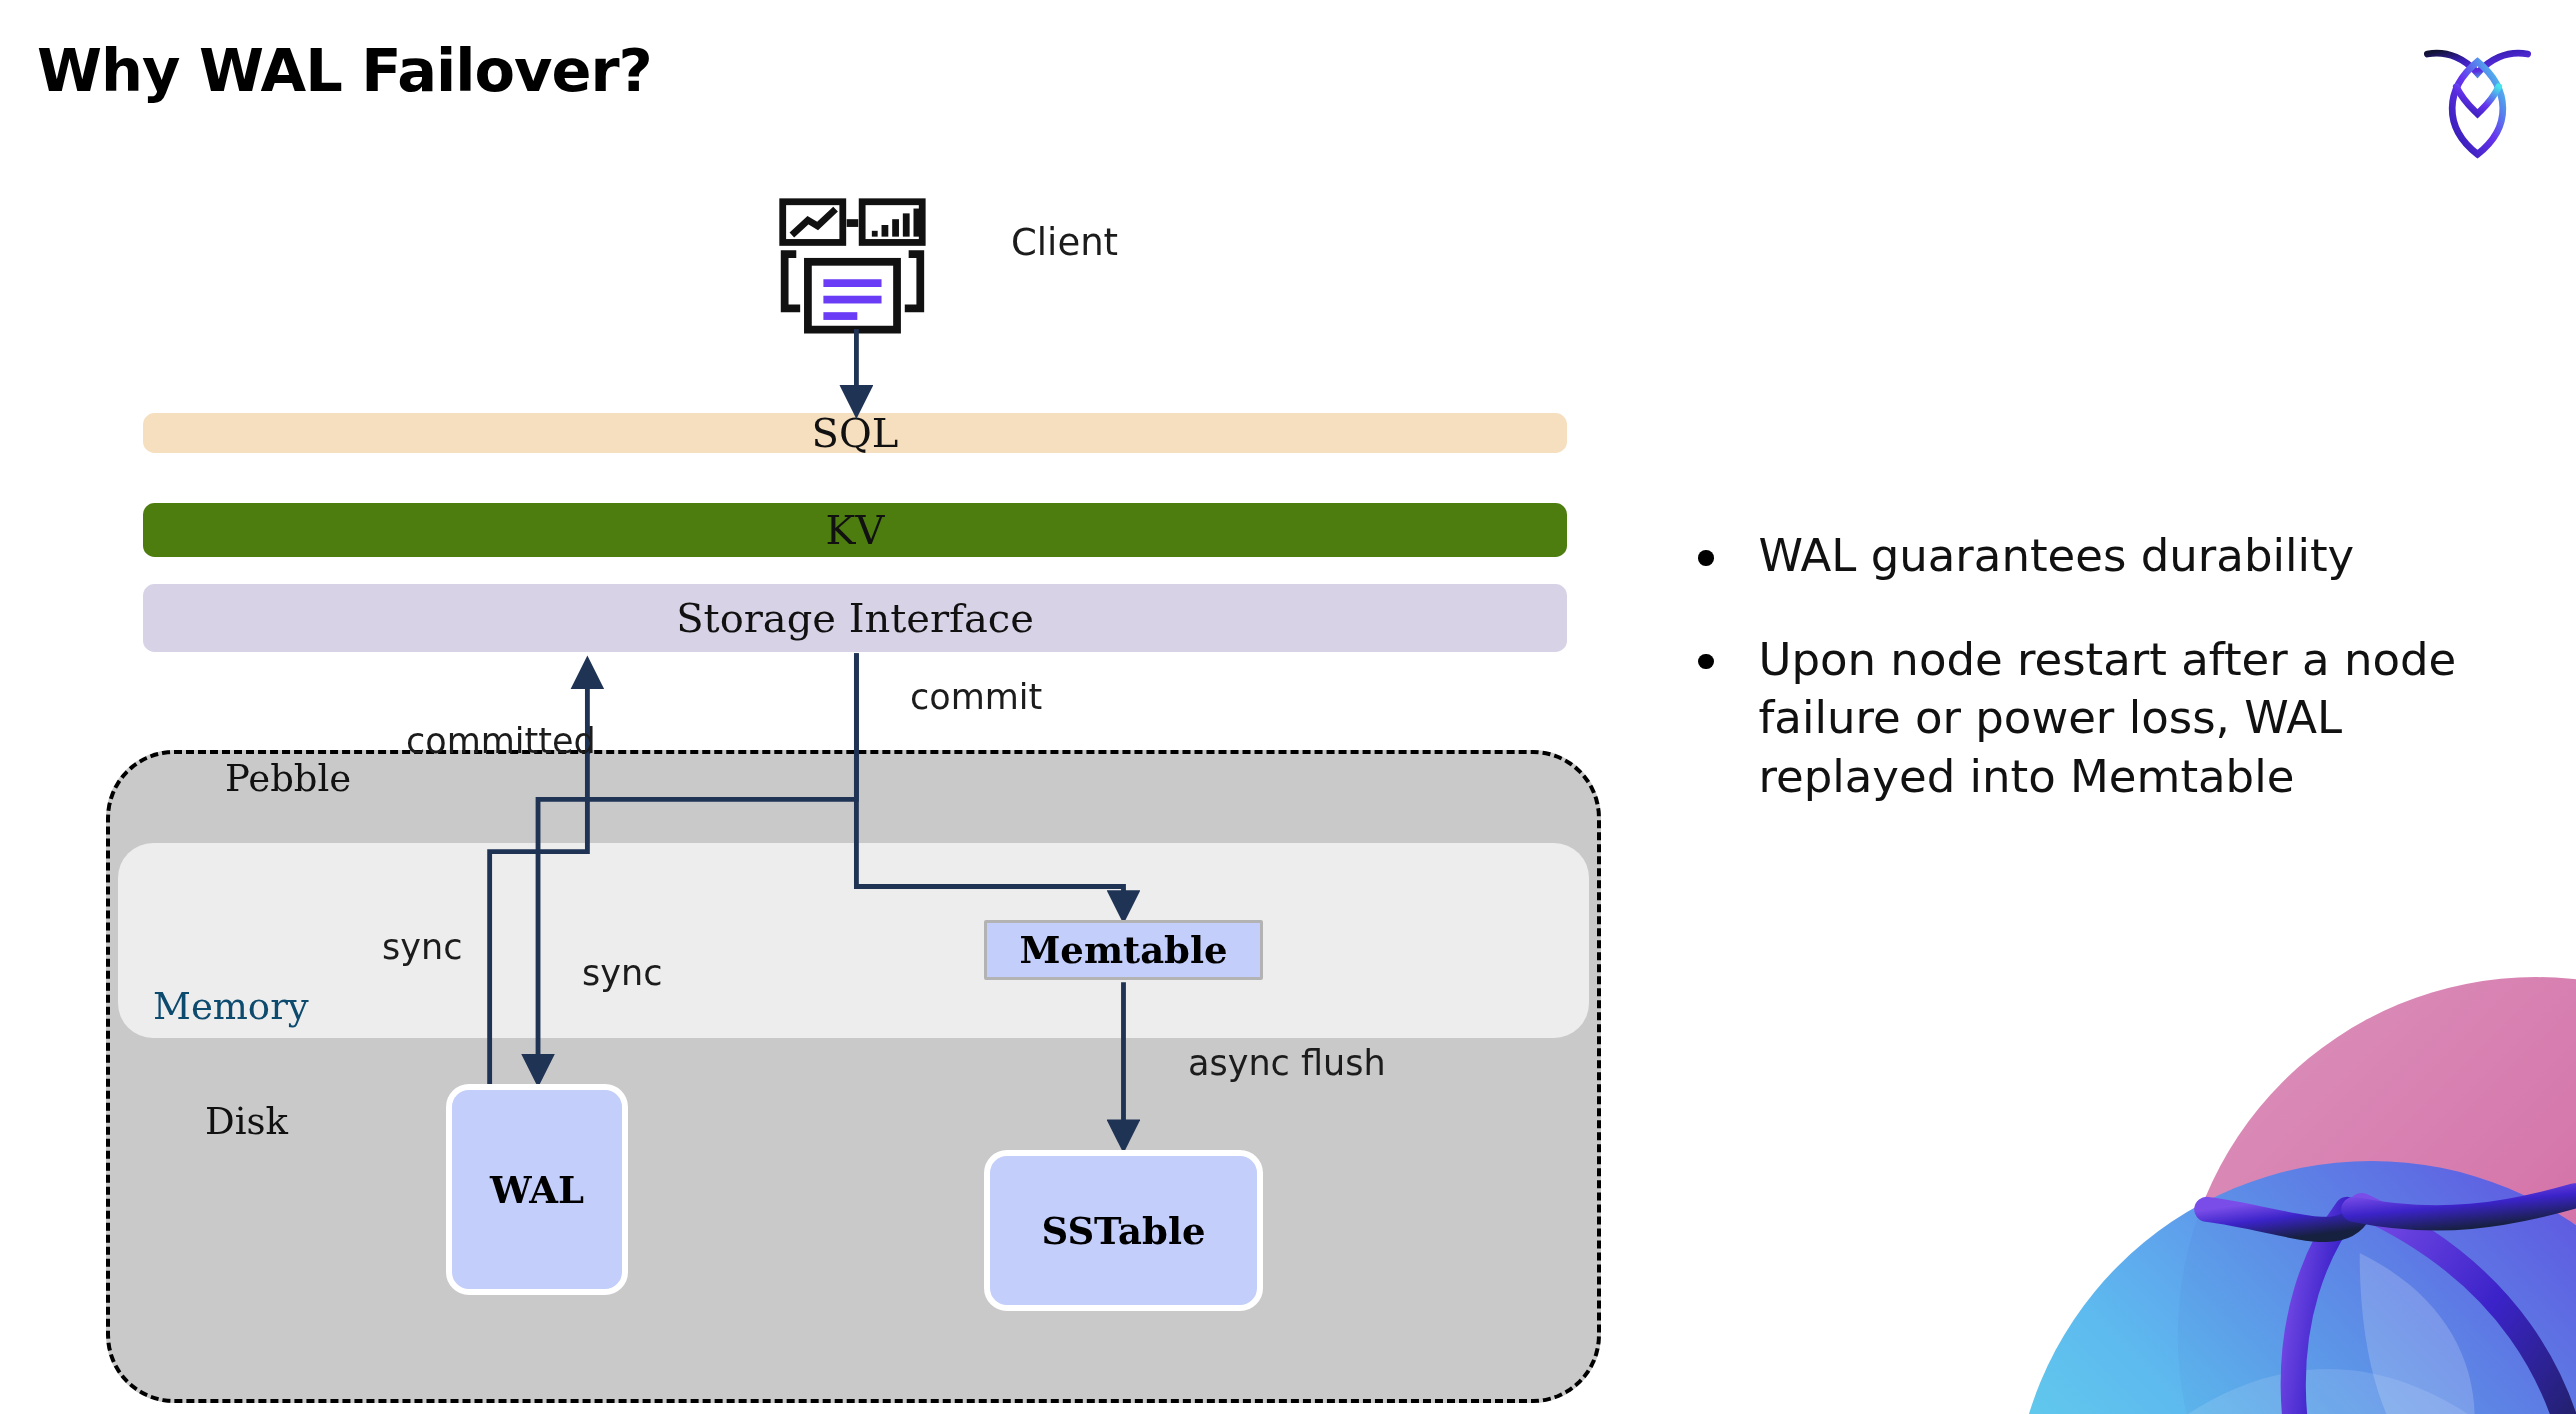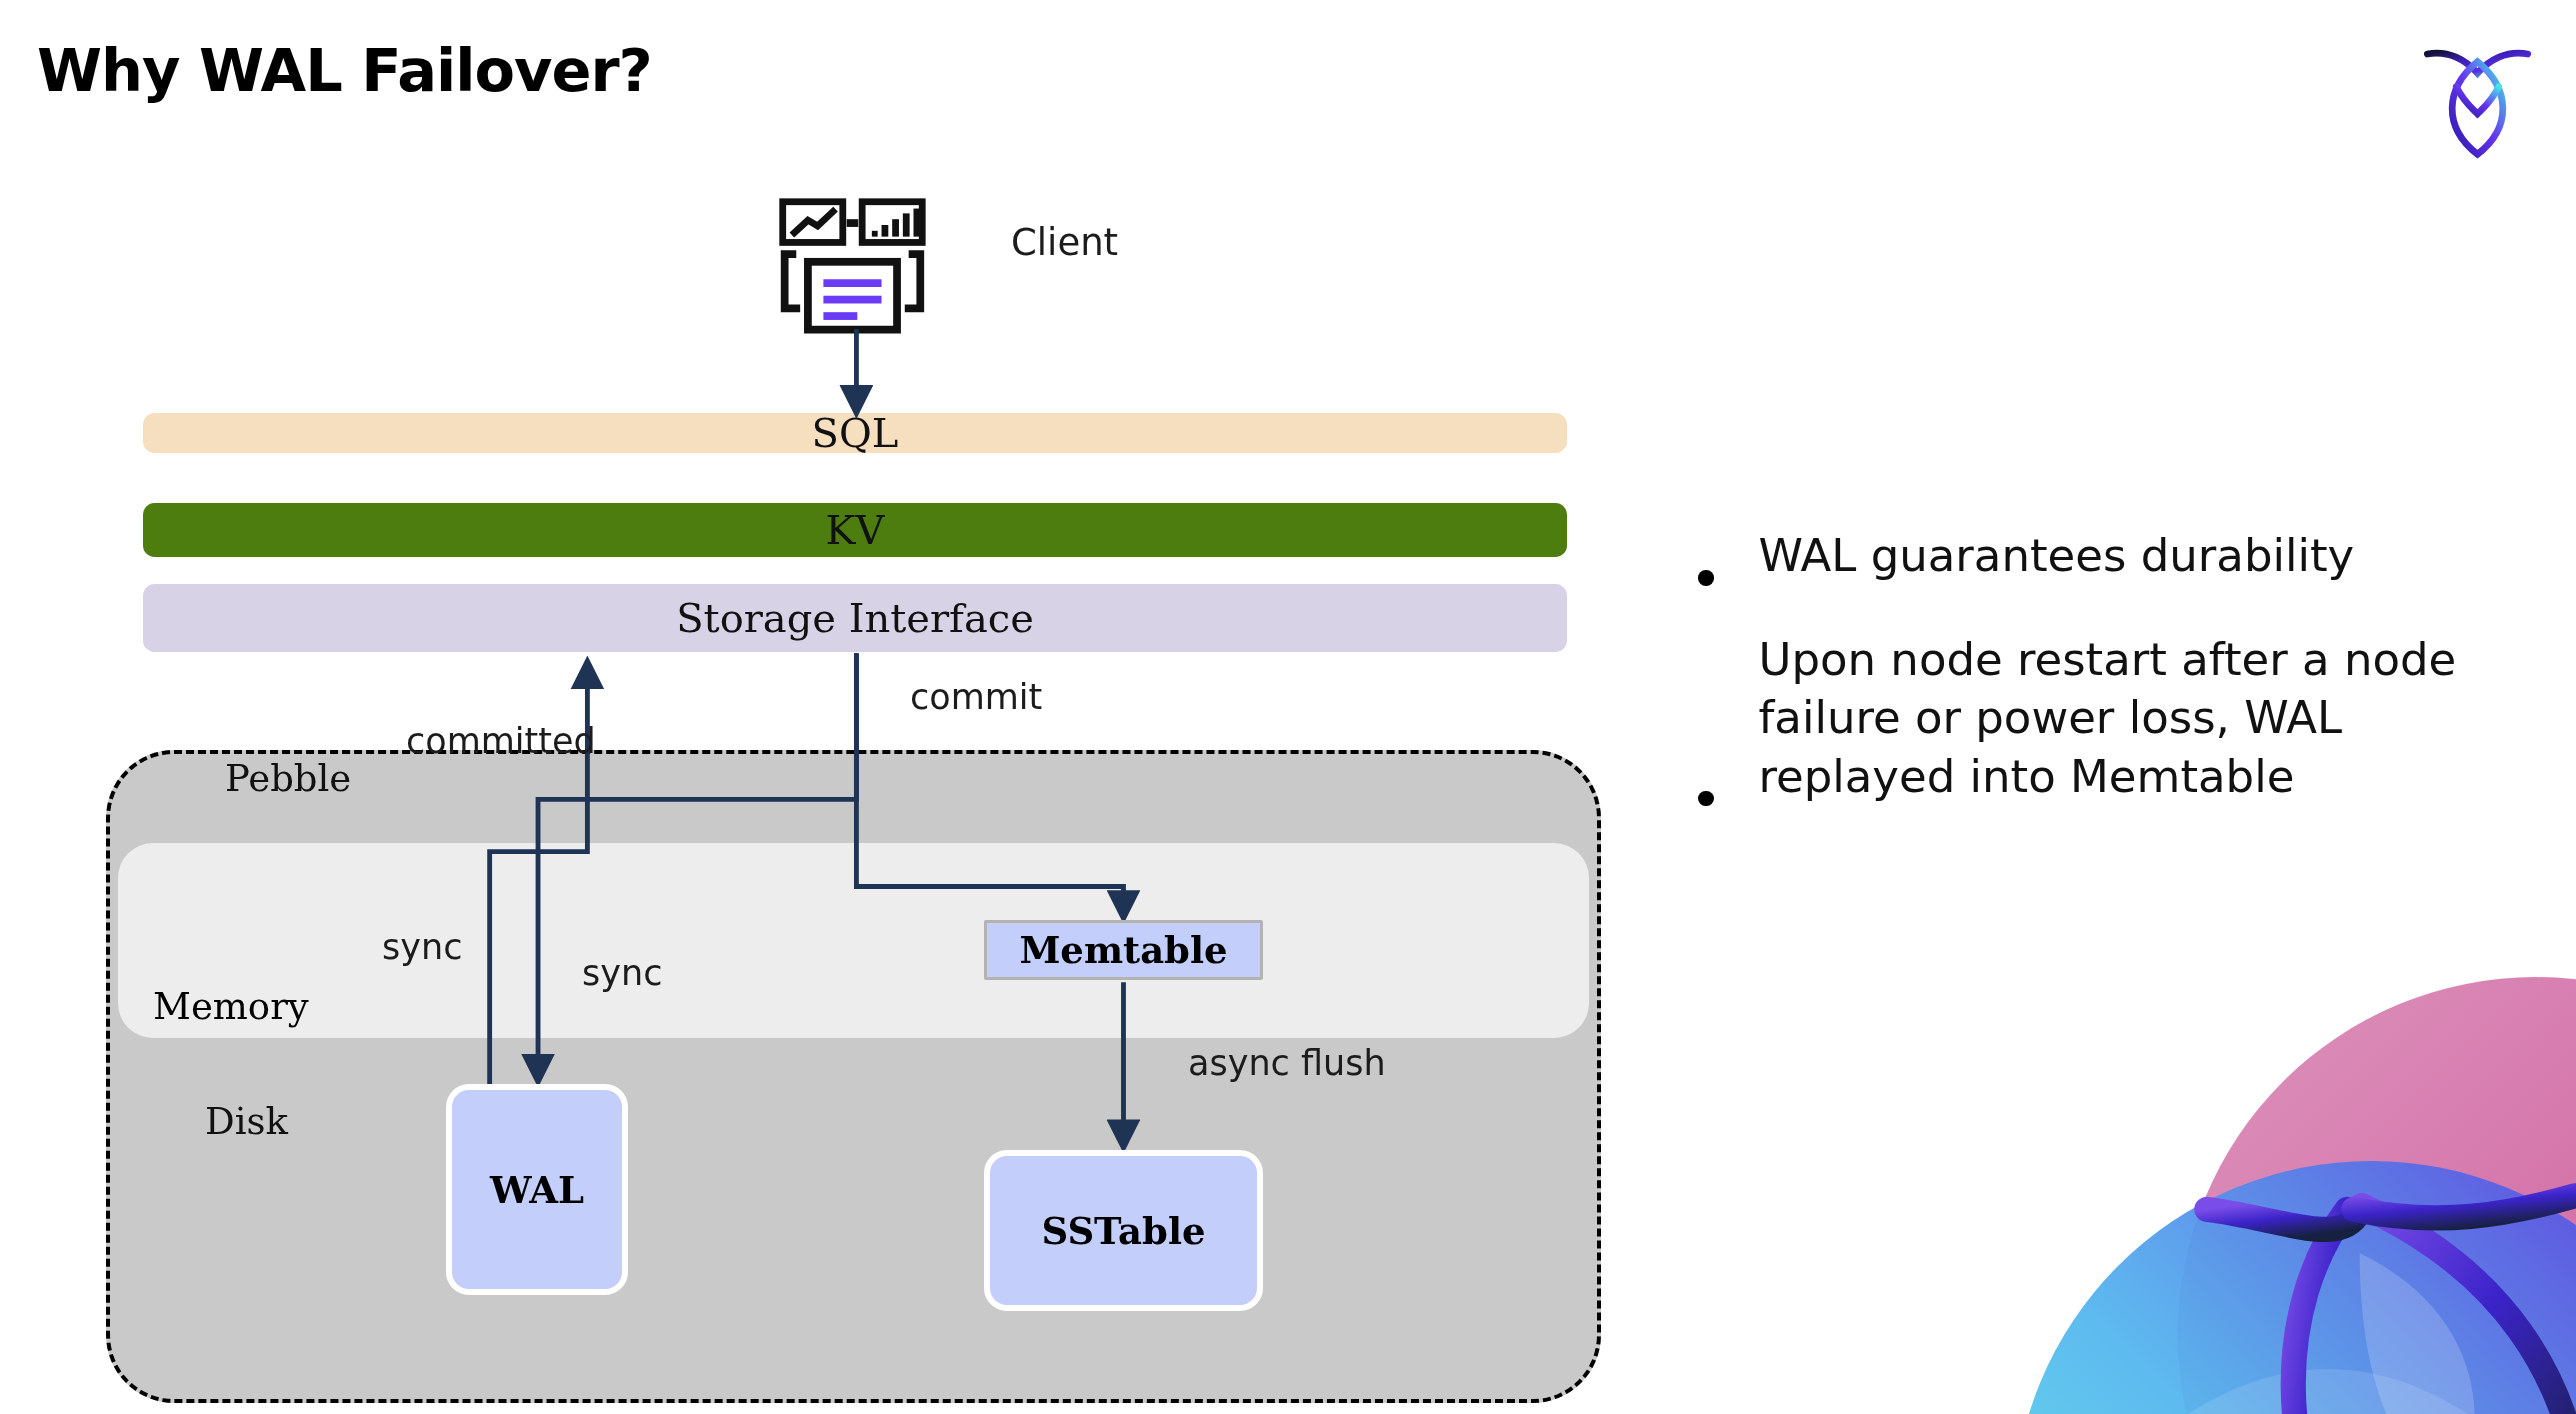--- a/index.html
+++ b/index.html
@@ -61,21 +61,21 @@
   #pebble-label{
     position:absolute;left:225px;top:757px;
     font-family:"DejaVu Serif", serif;font-size:37px;color:#111;text-align:center;
   }
   #memory-box{
     position:absolute;left:118px;top:843px;width:1471px;height:195px;
     background:#ededed;border-radius:35px;
   }
   #memory-label{
     position:absolute;left:153px;top:985px;
-    font-family:"DejaVu Serif", serif;font-size:37px;color:#000000;
+    font-family:"DejaVu Serif", serif;font-size:37px;color:#0c4a6e;
   }
   #disk-label{
     position:absolute;left:205px;top:1100px;
     font-family:"DejaVu Serif", serif;font-size:37px;color:#111;
   }
 
   
   .node-box{
     position:absolute;
     background:#c3cefa;
@@ -105,21 +105,21 @@
   #label-commit{left:910px;top:677px;}
   #label-sync-left{left:382px;top:927px;}
   #label-sync-right{left:582px;top:953px;}
   #label-async-flush{left:1188px;top:1043px;}
 
   
   #edges{position:absolute;left:0;top:0;width:2576px;height:1415px;pointer-events:none;}
 
   
   #bullets{position:absolute;left:1698px;top:527px;width:794px;}
-  .bullet-row{display:flex;align-items:flex-end;margin-bottom:45px;}
+  .bullet-row{display:flex;align-items:flex-start;margin-bottom:45px;}
   .bullet-dot{
     width:15.5px;height:15.5px;border-radius:50%;background:#000;
     margin-top:23px;margin-right:45px;flex:0 0 15.5px;
   }
   .bullet-text{
     font-family:"DejaVu Sans", sans-serif;
     font-size:45px;line-height:1.30;color:#111;
   }
 </style>
 </head>

